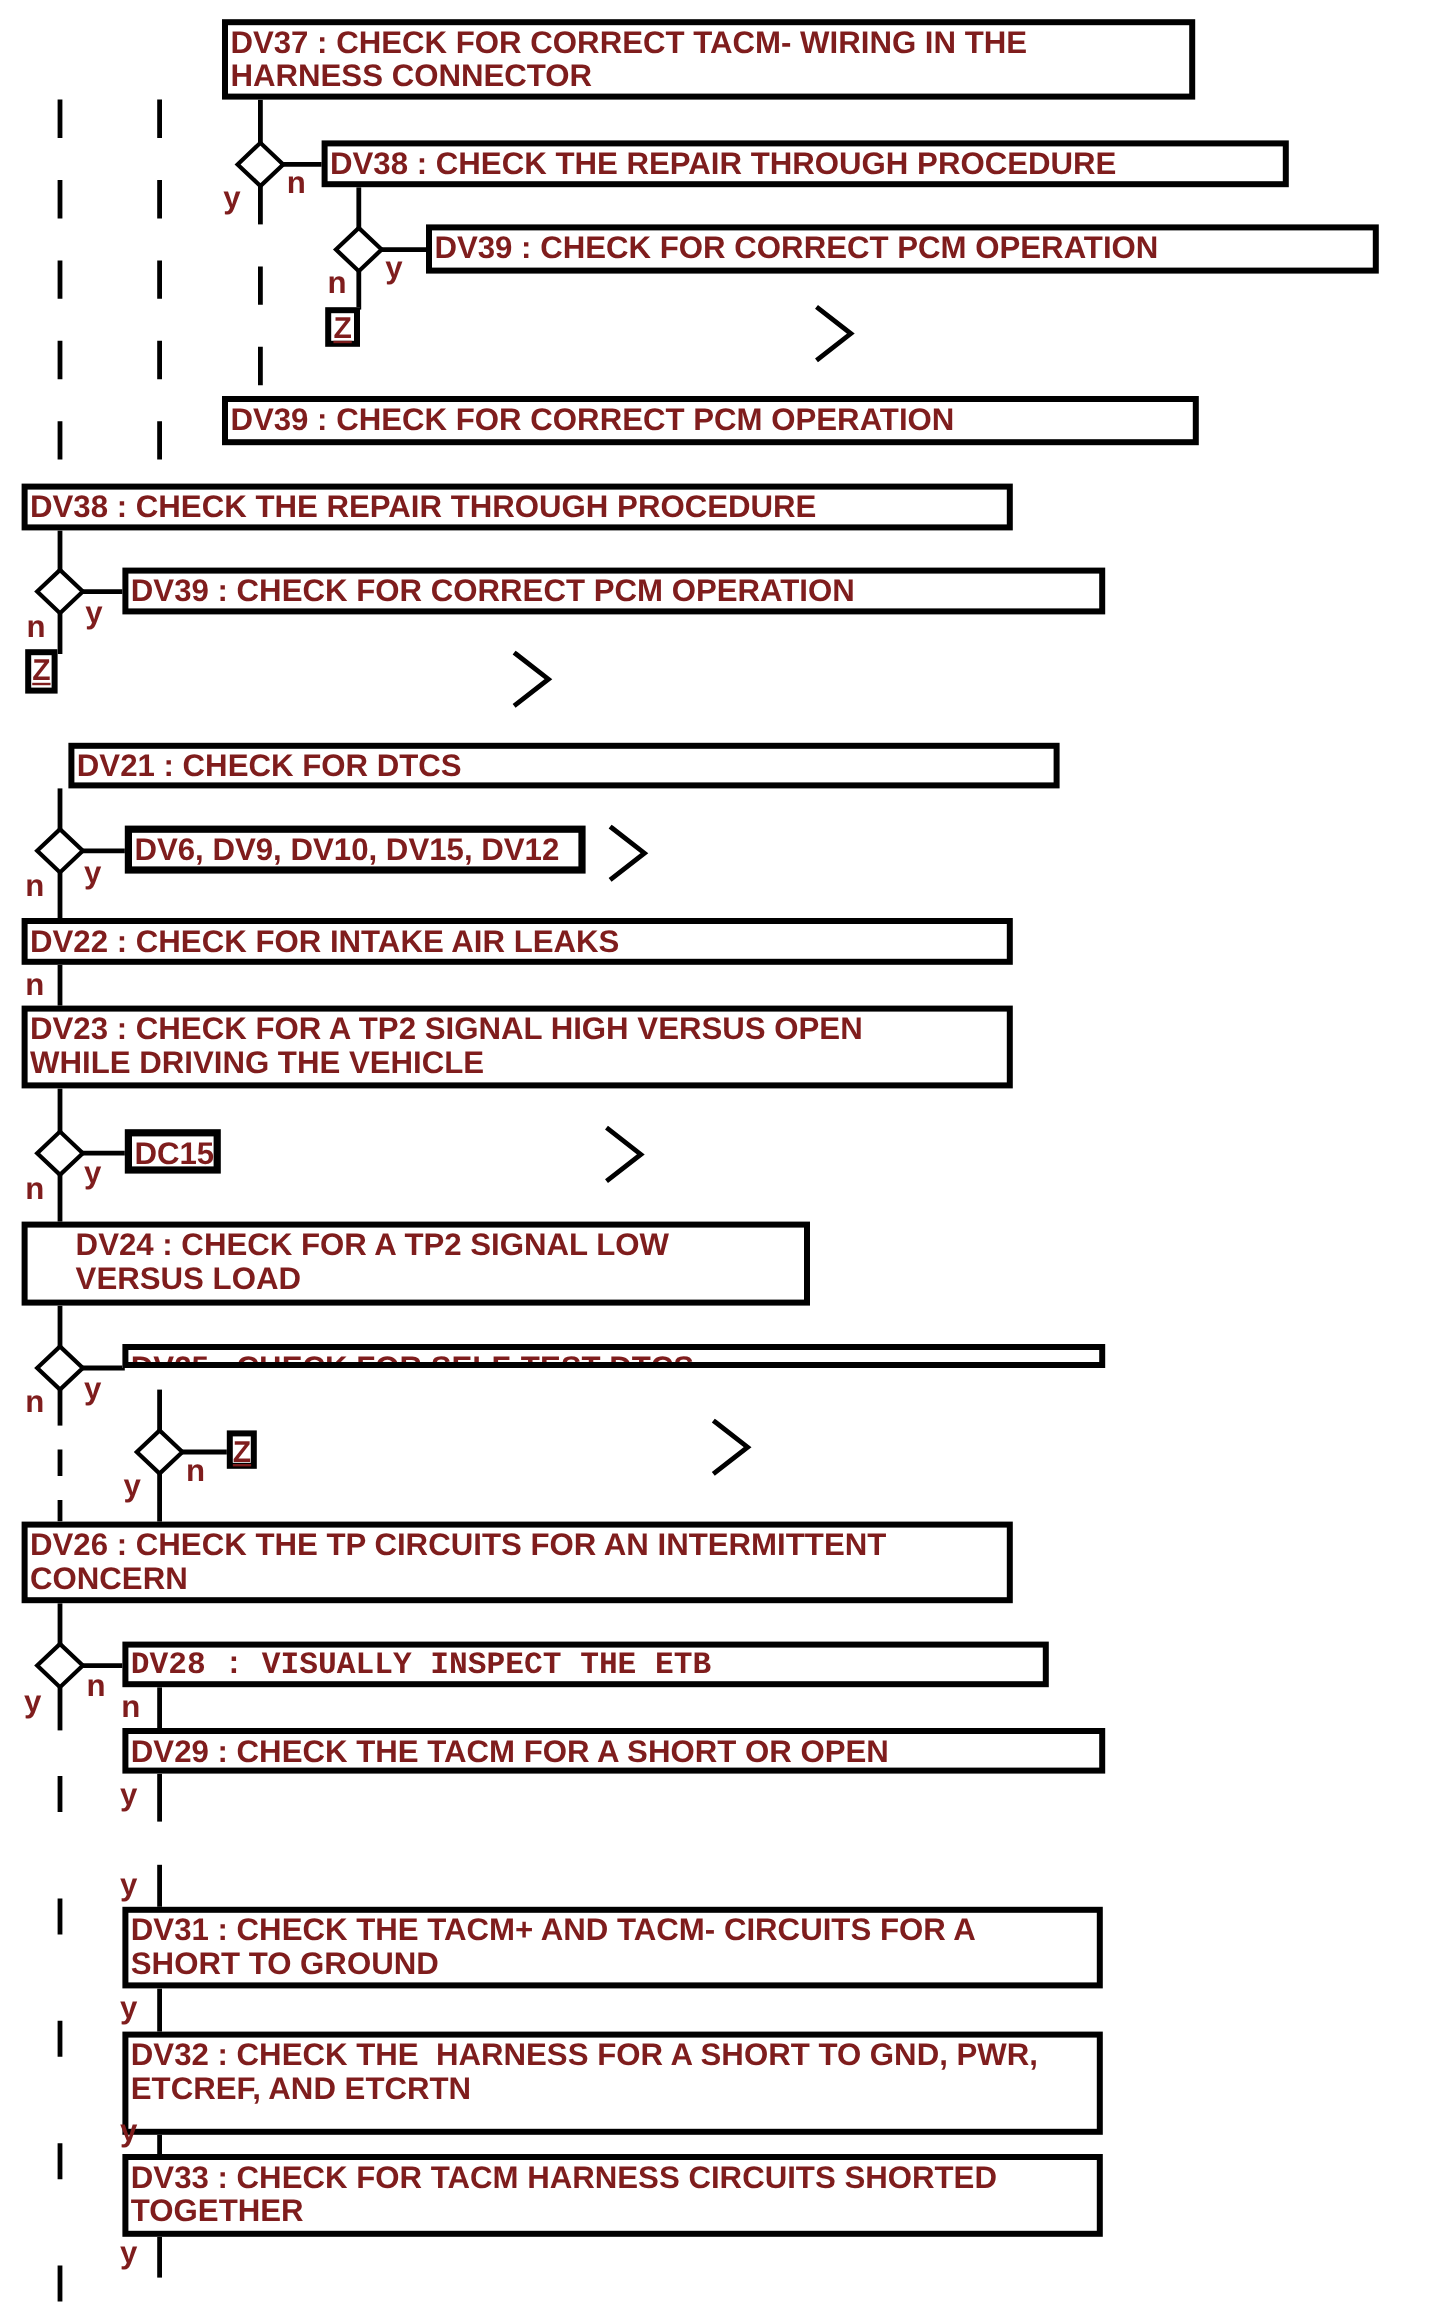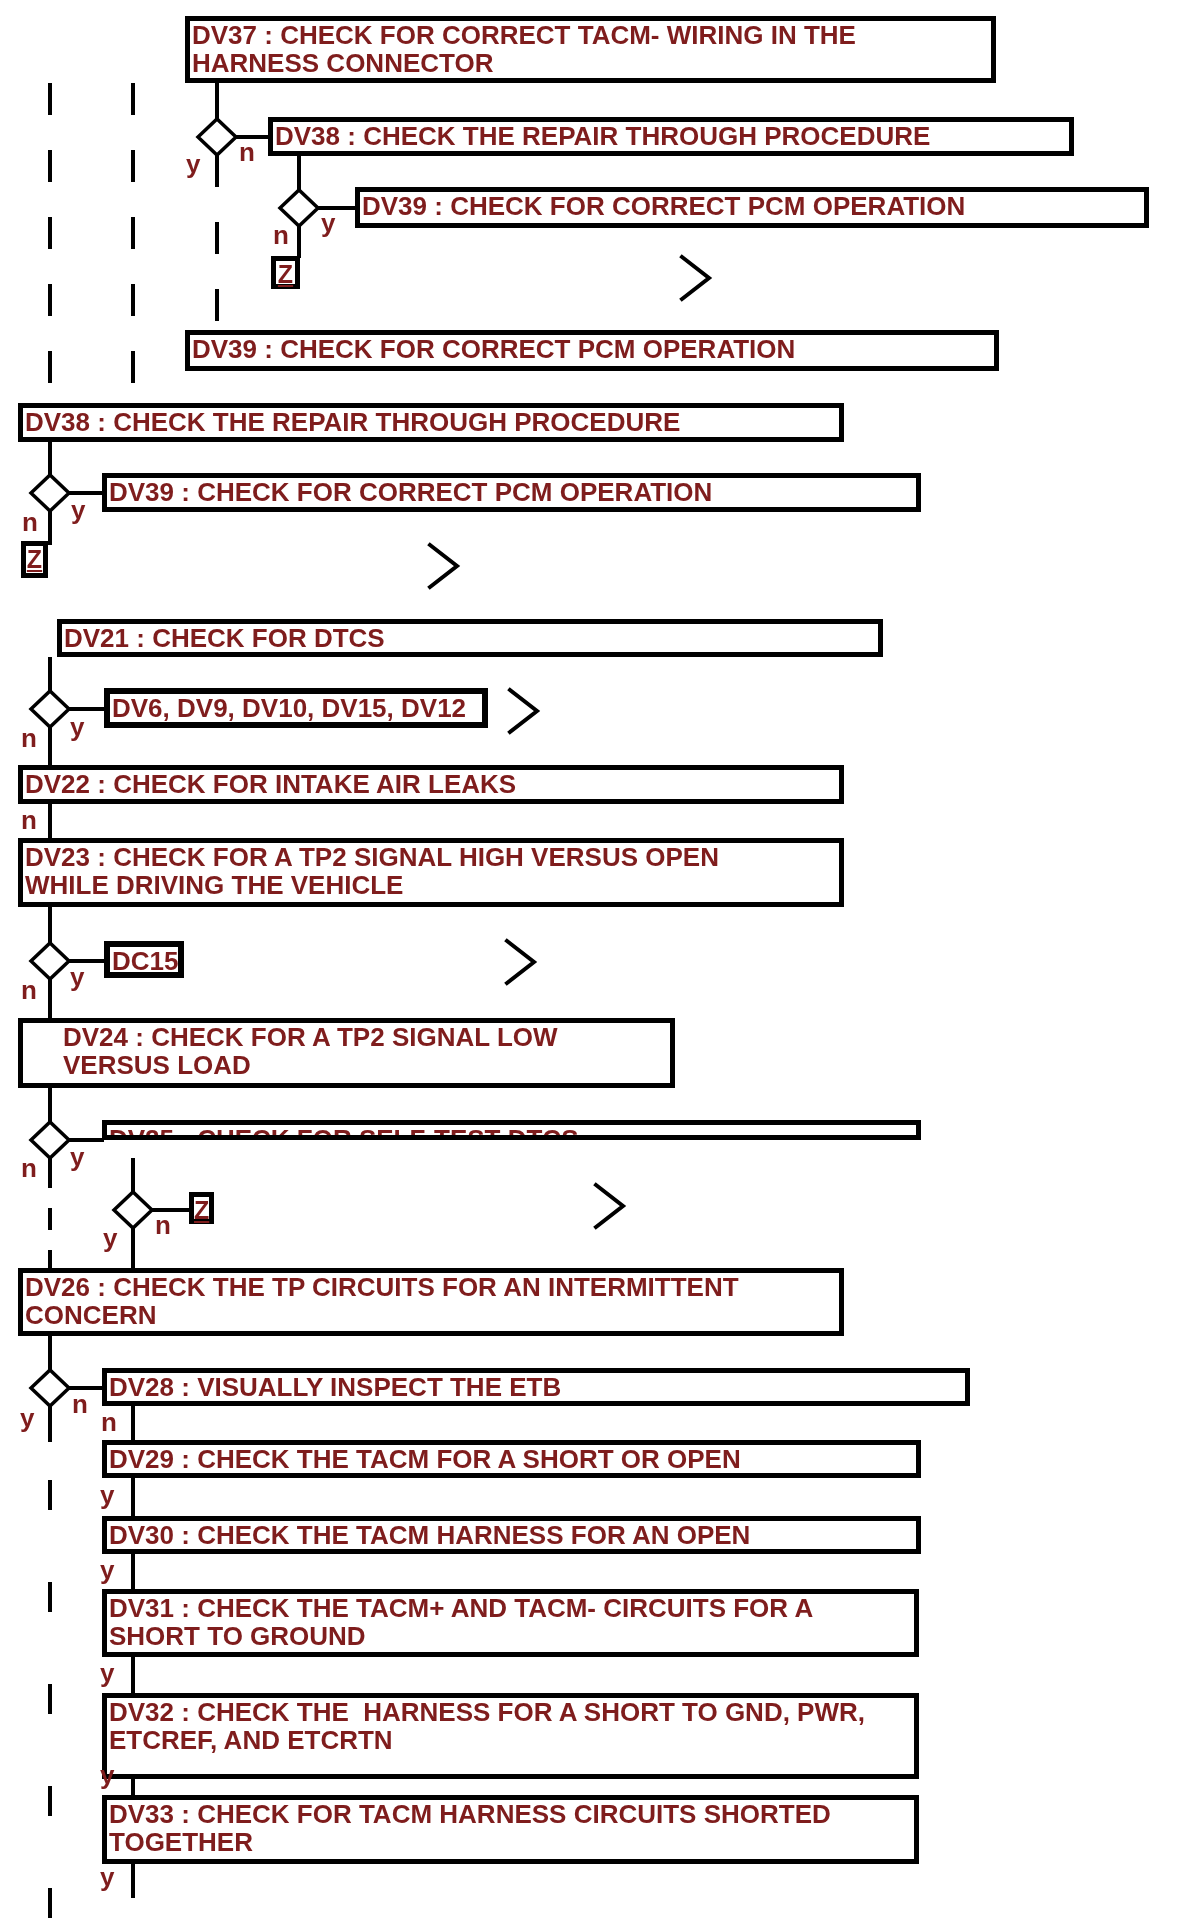--- a/index.html
+++ b/index.html
@@ -103,23 +103,22 @@
   <div class="fbox terminal" style="left:104px;top:688px;width:384px;height:40px;">DV6, DV9, DV10, DV15, DV12</div>
   <div class="fbox" style="left:18px;top:765px;width:826px;height:39px;">DV22 : CHECK FOR INTAKE AIR LEAKS</div>
   <div class="fbox" style="left:18px;top:838px;width:826px;height:69px;">DV23 : CHECK FOR A TP2 SIGNAL HIGH VERSUS OPEN
 WHILE DRIVING THE VEHICLE</div>
   <div class="fbox terminal" style="left:104px;top:941px;width:80px;height:37px;">DC15</div>
   <div class="fbox" style="left:18px;top:1018px;width:657px;height:70px;padding-left:40px;">DV24 : CHECK FOR A TP2 SIGNAL LOW VERSUS LOAD
 WHILE DRIVING THE VEHICLE</div>
   <div class="fbox" style="left:102px;top:1120px;width:819px;height:20px;">DV25 : CHECK FOR SELF-TEST DTCS</div>
   <div class="fbox" style="left:18px;top:1268px;width:826px;height:68px;">DV26 : CHECK THE TP CIRCUITS FOR AN INTERMITTENT
 CONCERN</div>
-  <div class="fbox" style="left:102px;top:1368px;width:868px;height:38px;">DV28 : VISUALLY INSPECT THE ETB</div>
+  <div class="fbox" style="left:102px;top:1368px;width:772px;height:38px;font-family:Liberation Mono, monospace;">DV28 : VISUALLY INSPECT THE ETB</div>
   <div class="fbox" style="left:102px;top:1440px;width:819px;height:38px;">DV29 : CHECK THE TACM FOR A SHORT OR OPEN</div>
-  <div class="fbox" style="left:102px;top:1516px;width:819px;height:38px;">DV30 : CHECK THE TACM HARNESS FOR AN OPEN</div>
   <div class="fbox" style="left:102px;top:1589px;width:817px;height:68px;">DV31 : CHECK THE TACM+ AND TACM- CIRCUITS FOR A
 SHORT TO GROUND</div>
   <div class="fbox" style="left:102px;top:1693px;width:817px;height:86px;">DV32 : CHECK THE  HARNESS FOR A SHORT TO GND, PWR,
 ETCREF, AND ETCRTN</div>
   <div class="fbox" style="left:102px;top:1795px;width:817px;height:69px;">DV33 : CHECK FOR TACM HARNESS CIRCUITS SHORTED
 TOGETHER</div>
 
   <div class="zbox" style="left:271px;top:256px;width:29px;height:33px;">Z</div>
   <div class="zbox" style="left:21px;top:541px;width:27px;height:37px;">Z</div>
   <div class="zbox" style="left:189px;top:1192px;width:25px;height:32px;">Z</div>

